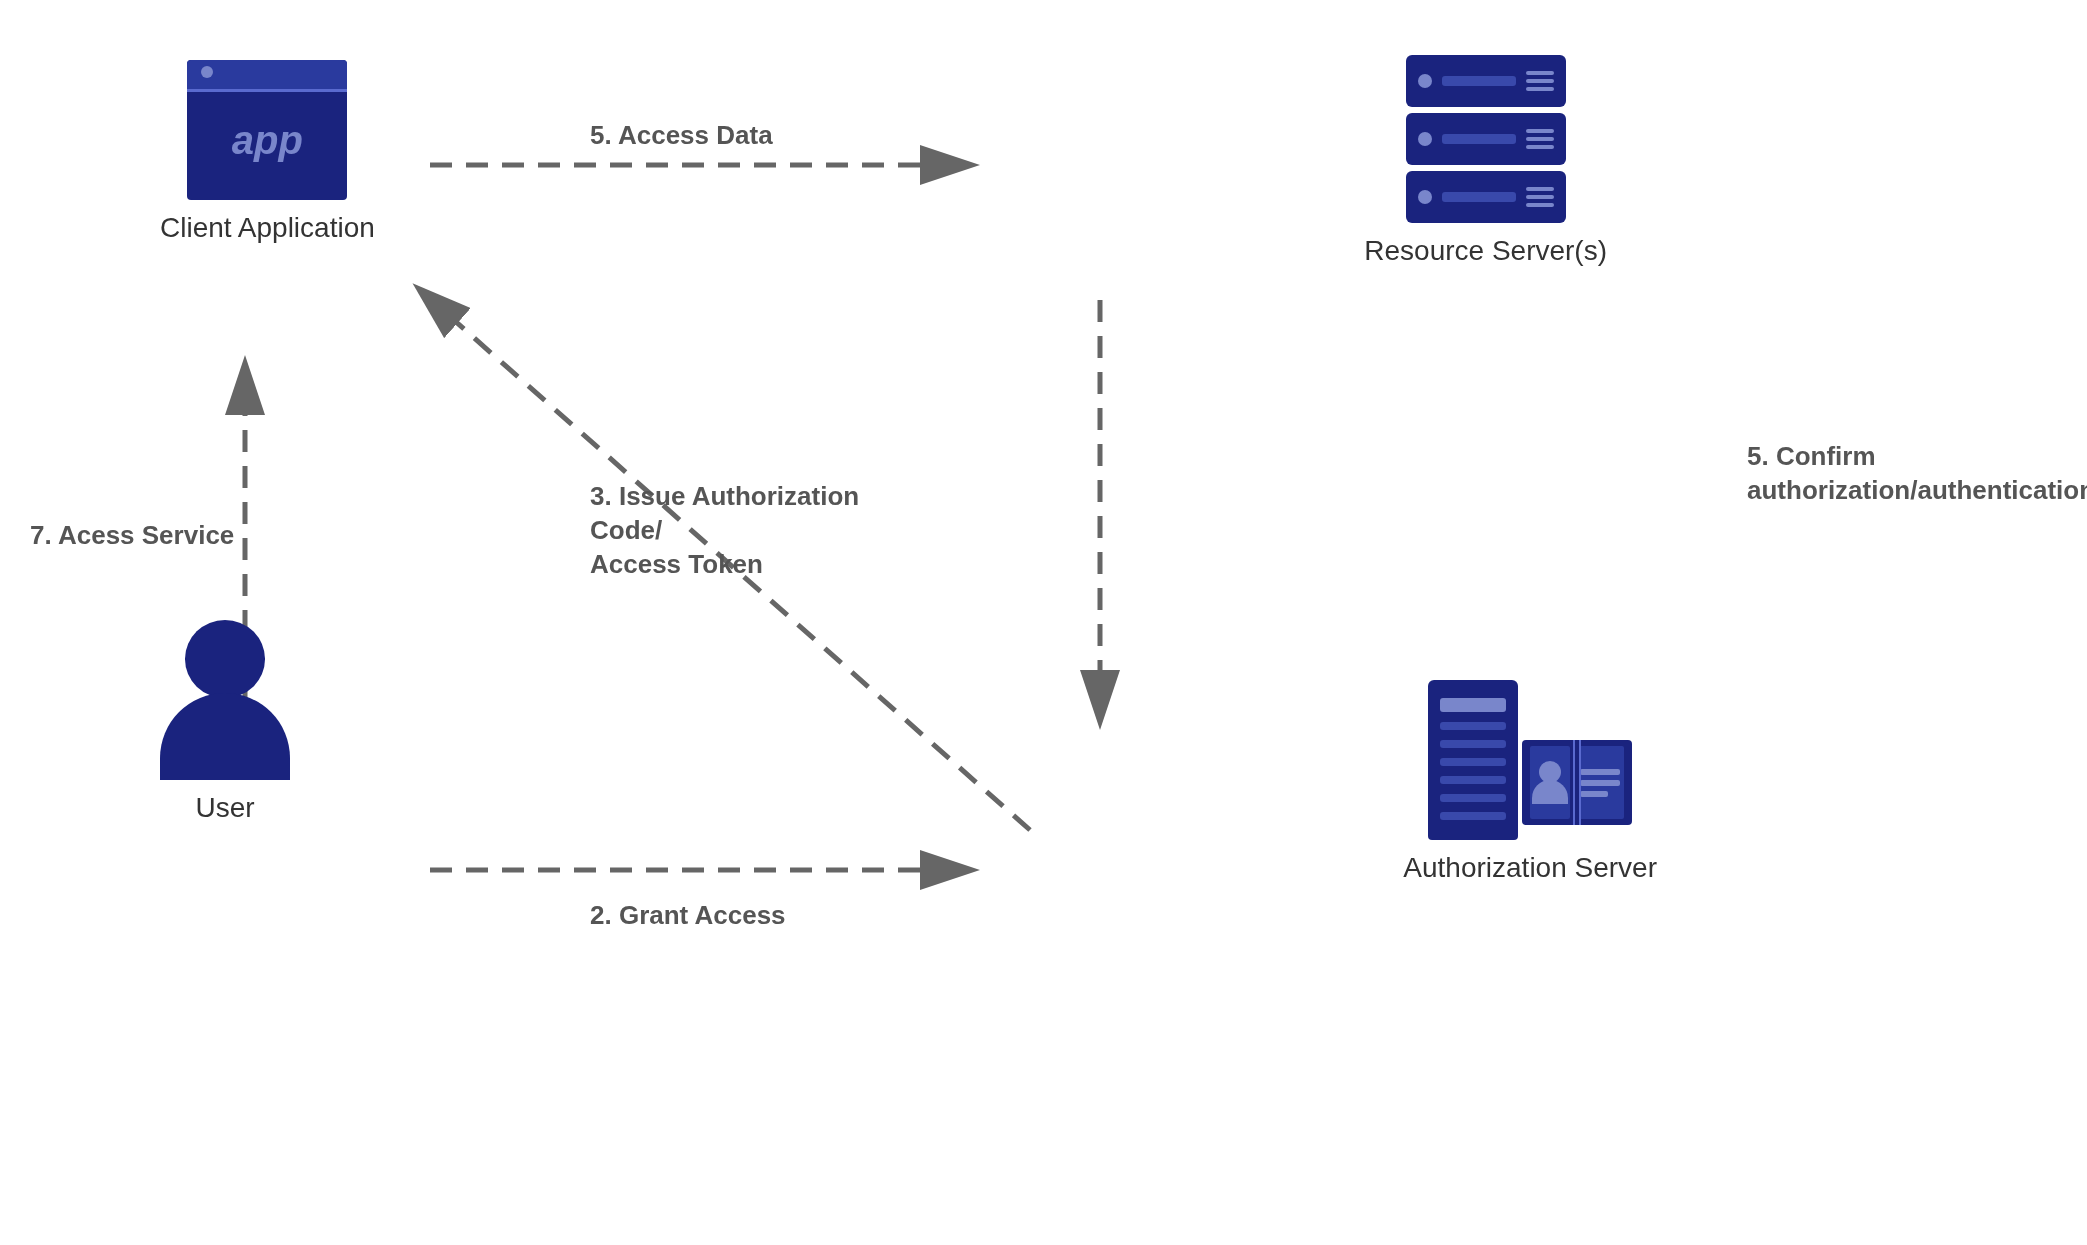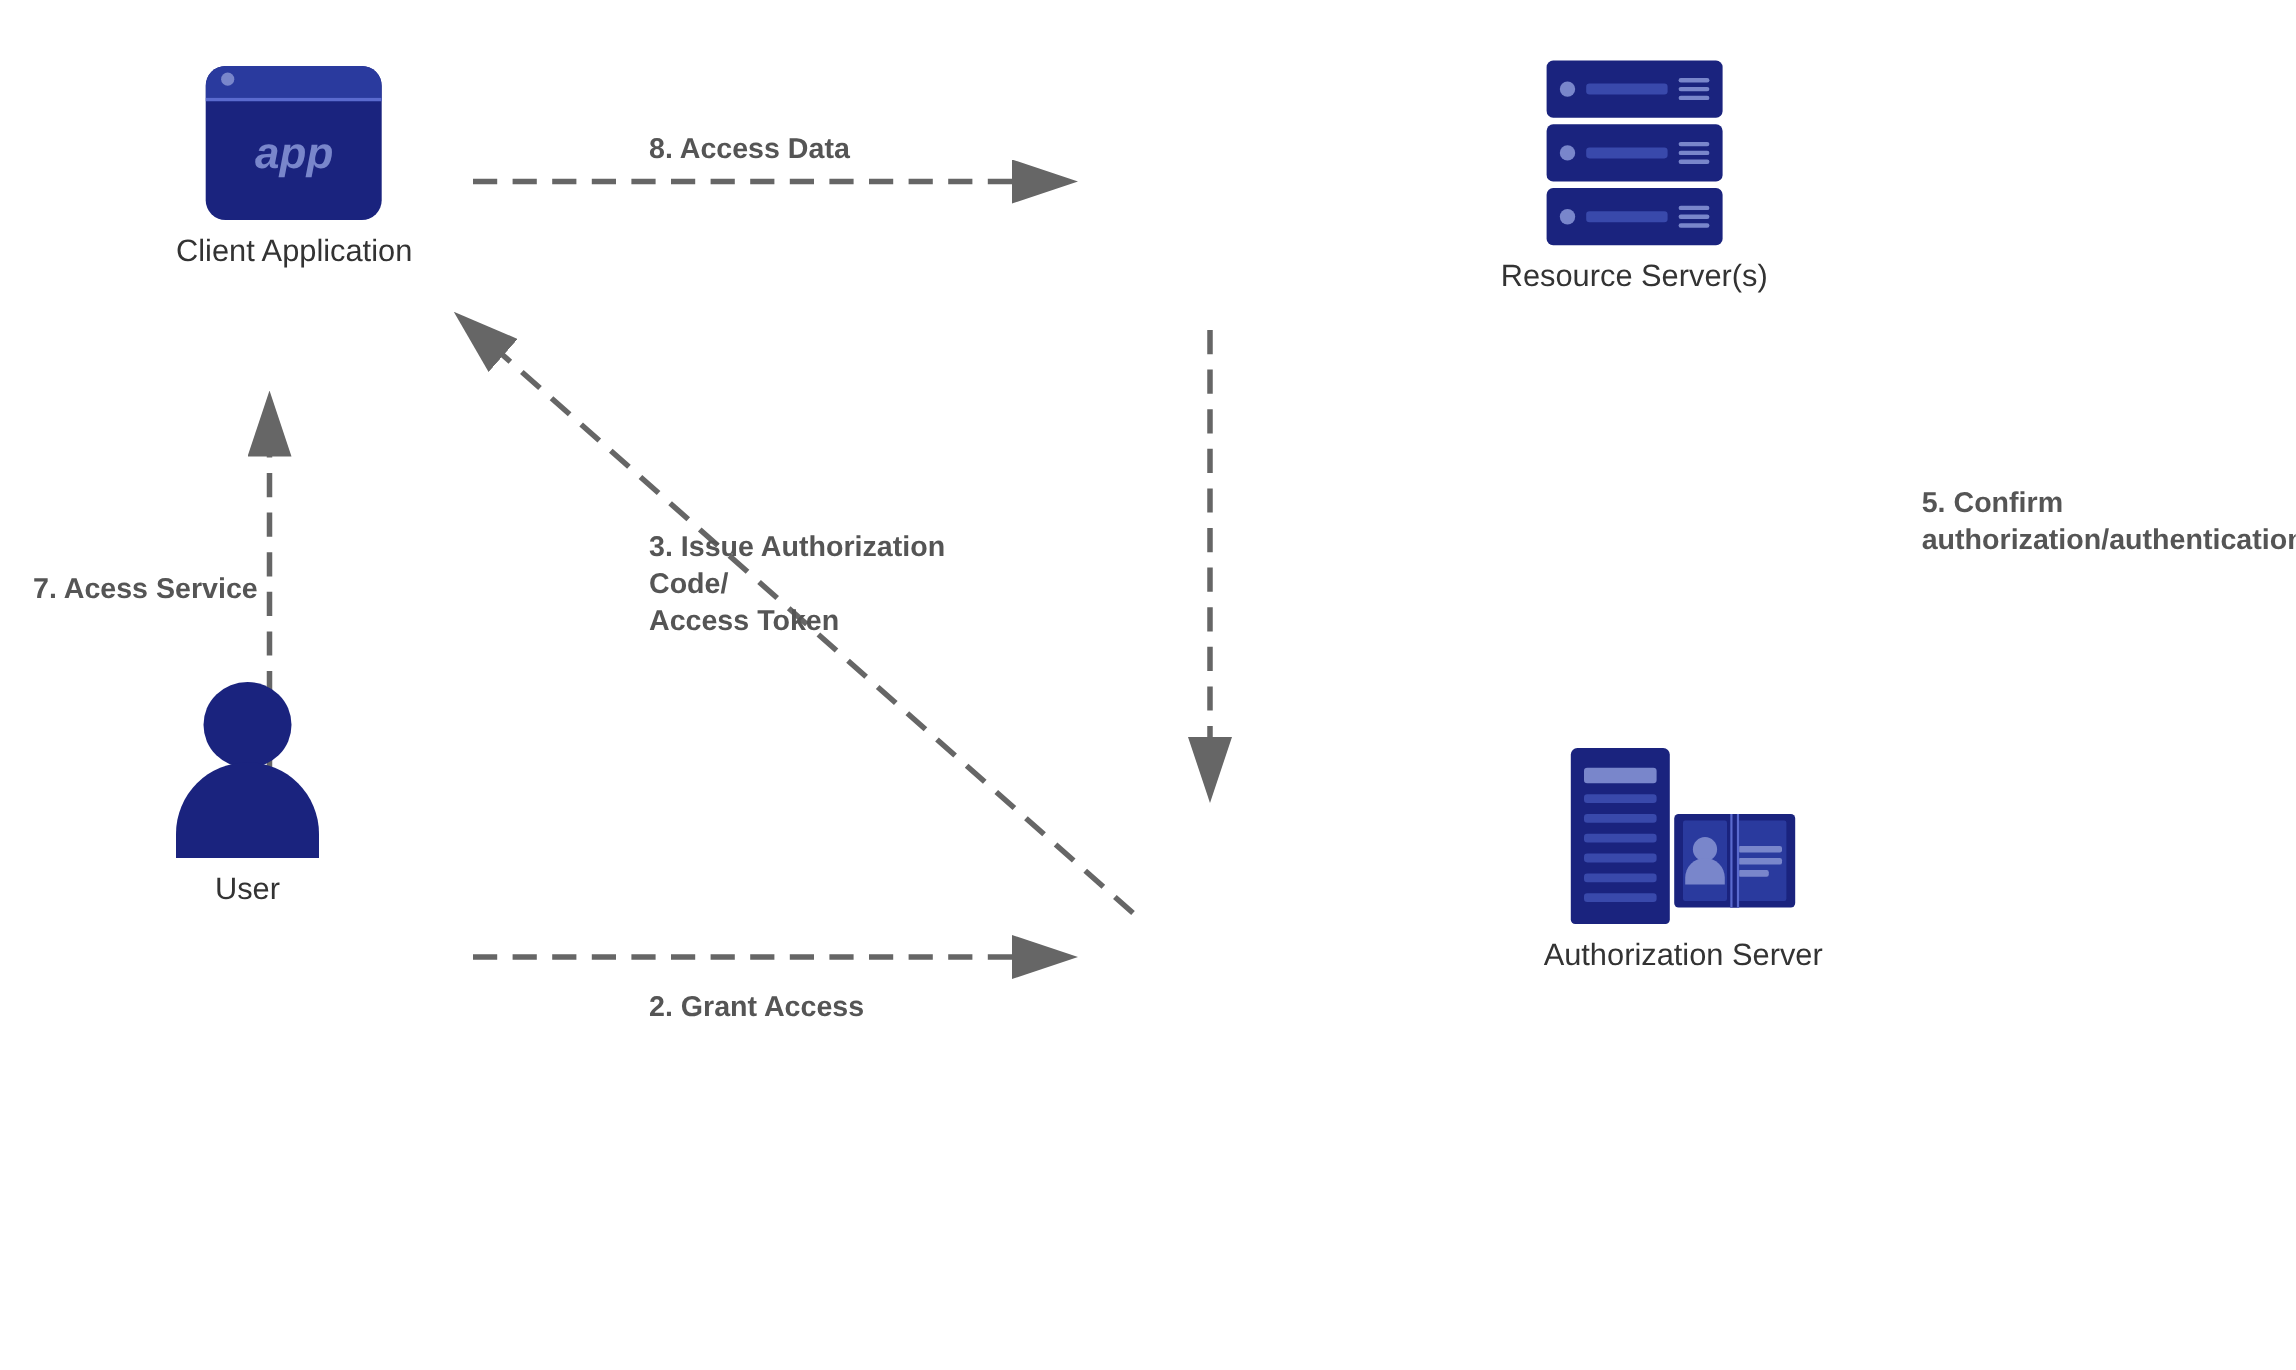--- a/index.html
+++ b/index.html
@@ -92,21 +92,21 @@
     <line x1="245" y1="740" x2="245" y2="365" stroke="#666666" stroke-width="5" stroke-dasharray="22,14" marker-end="url(#arrowhead)"></line>
 
     <line x1="430" y1="870" x2="970" y2="870" stroke="#666666" stroke-width="5" stroke-dasharray="22,14" marker-end="url(#arrowhead)"></line>
 
     <line x1="1030" y1="830" x2="420" y2="290" stroke="#666666" stroke-width="5" stroke-dasharray="22,14" marker-end="url(#arrowhead)"></line>
 
     <line x1="1100" y1="300" x2="1100" y2="720" stroke="#666666" stroke-width="5" stroke-dasharray="22,14" marker-end="url(#arrowhead)"></line>
   </svg>
 
   <div class="node" style="left: 160px; top: 60px;">
-    <div style="width:160px; height:140px; background:#1a237e; border-radius:18px; position:relative; overflow:hidden; display:flex; align-items:center; justify-content:center;">
+    <div style="width:160px; height:140px; background:#1a237e; border-radius:4px; position:relative; overflow:hidden; display:flex; align-items:center; justify-content:center;">
       <div style="position:absolute; top:0; left:0; right:0; height:32px; background:#2a3a9e; border-bottom:3px solid #5a6acf;"></div>
       <div style="position:absolute; top:6px; left:14px; width:12px; height:12px; background:#7986cb; border-radius:50%;"></div>
       <span style="font-size:40px; font-weight:bold; color:#7986cb; font-style:italic; margin-top:20px;">app</span>
     </div>
     <span class="node-label">Client Application</span>
   </div>
 
   <div class="node" style="left: 160px; top: 620px;">
     <div class="user-icon">
       <div class="user-head"></div>
@@ -185,21 +185,21 @@
           </div>
         </div>
 
         <div style="position:absolute; top:0; left:50%; transform:translateX(-50%); width:8px; height:85px; background:#1a237e; border-left:2px solid #5a6acf; border-right:2px solid #5a6acf;"></div>
       </div>
     </div>
     <span class="node-label">Authorization Server</span>
   </div>
 
   <div class="arrow-label" style="left: 590px; top: 120px;">
-    <span>8. Access Data</span>
+    <span>5. Access Data</span>
   </div>
 
   <div class="arrow-label" style="left: 30px; top: 520px;">
     <span>7. Acess Service</span>
   </div>
 
   <div class="arrow-label" style="left: 590px; top: 900px;">
     <span>2. Grant Access</span>
   </div>
 

